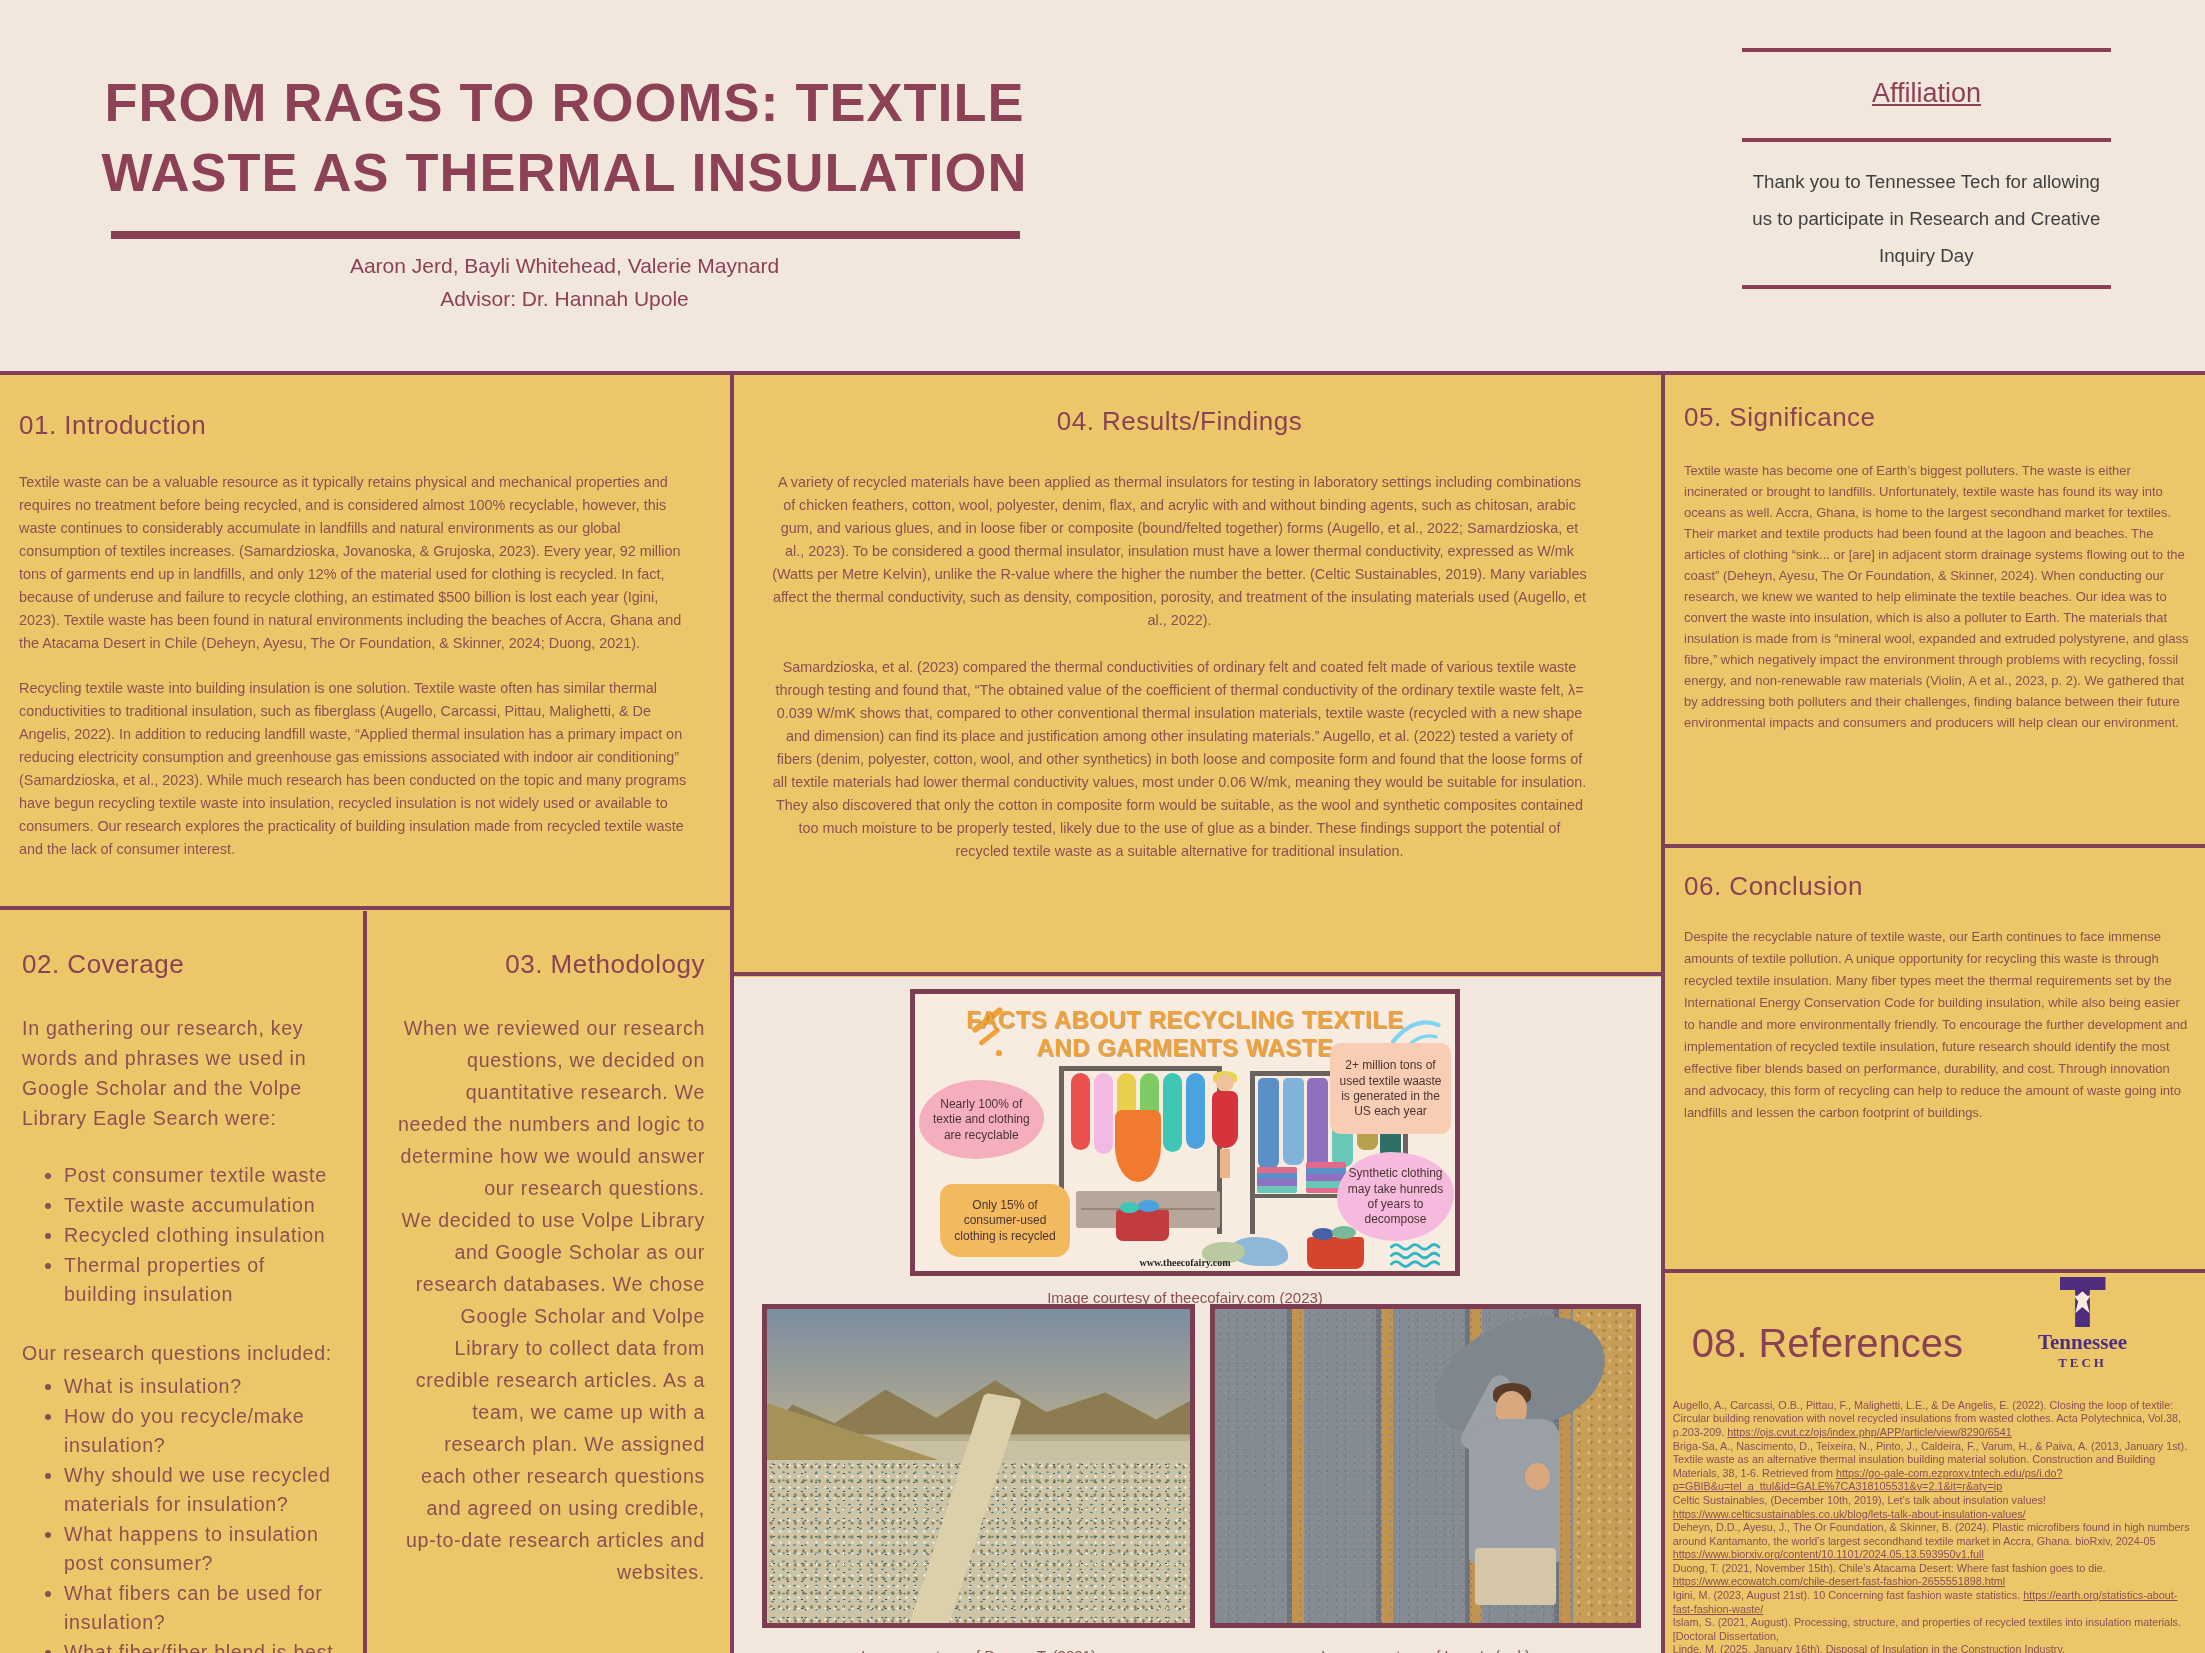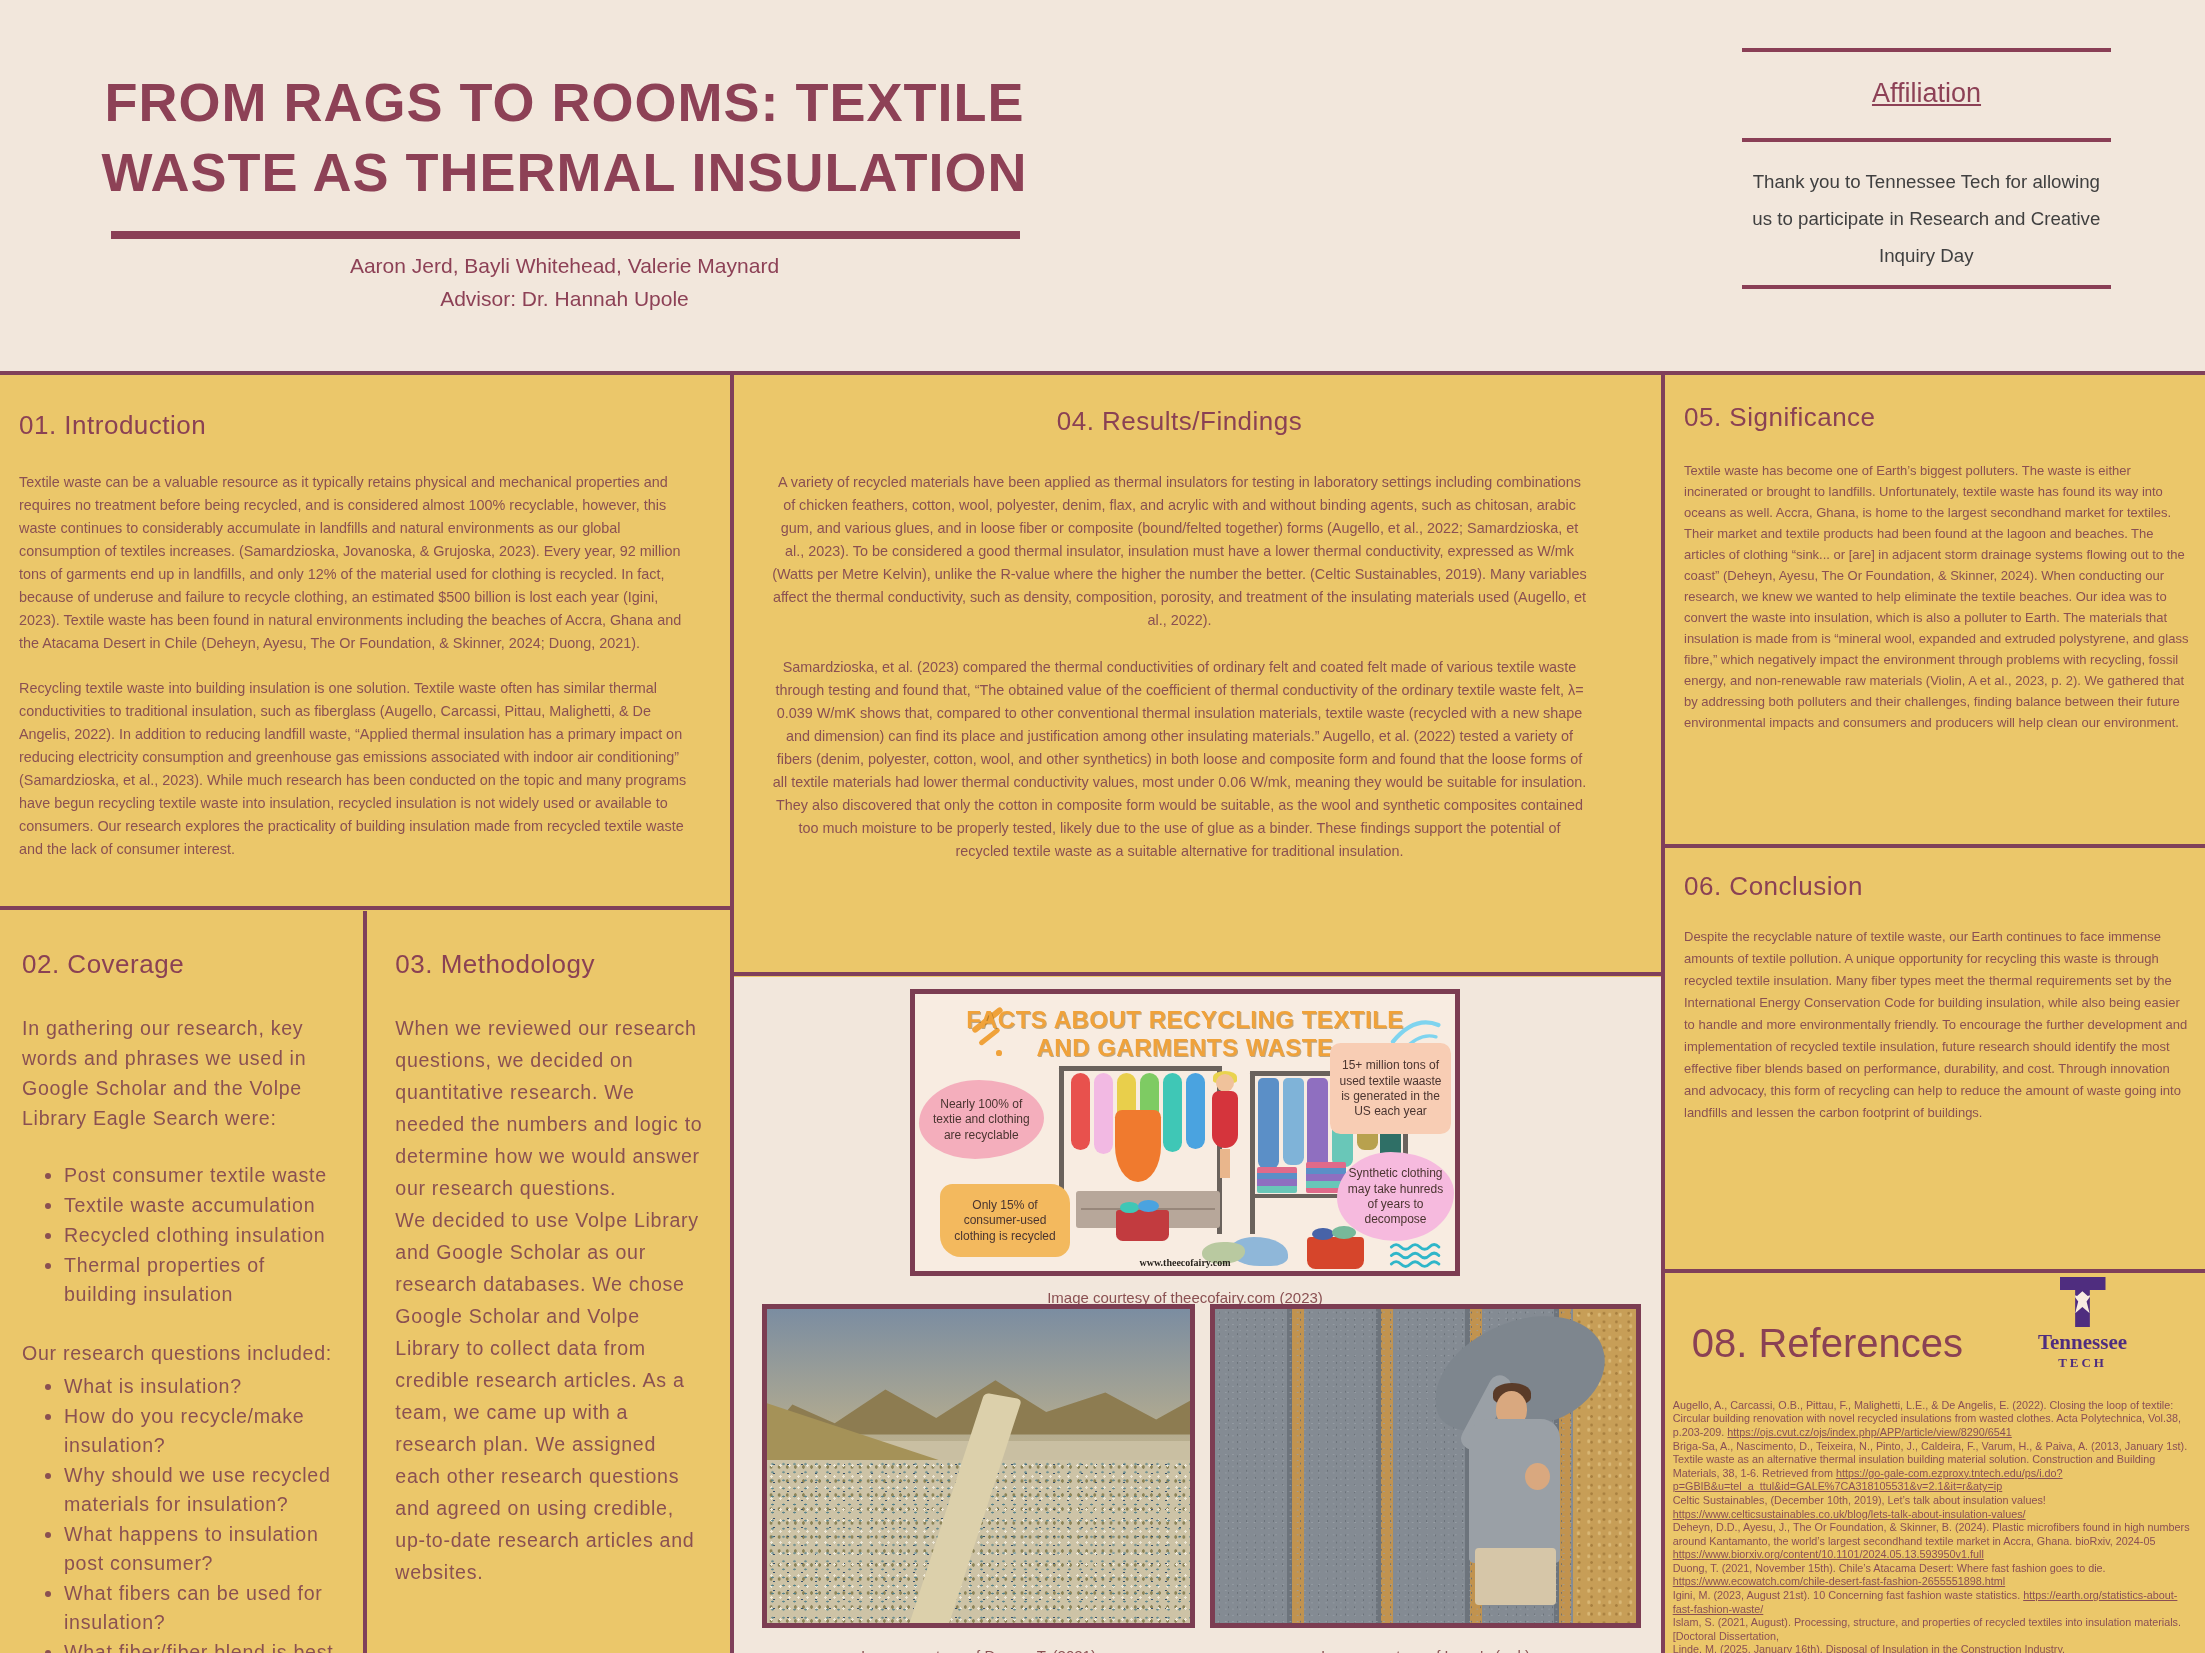--- a/index.html
+++ b/index.html
@@ -32,21 +32,21 @@
   .bodytext{color:#8a5052;}
 
   
   .sec-intro{position:absolute;left:0;top:0;width:100%;height:531px;padding:35px 28px 0 19px;box-sizing:border-box;}
   .sec-intro p{margin:0 0 22px 0;font-size:14.4px;line-height:23px;}
   .sec-intro p:first-of-type{margin-top:30px;}
   .hline-a{position:absolute;left:0;top:531px;width:100%;height:4.3px;background:#80405a;}
   .row-a{position:absolute;left:0;top:536px;width:100%;height:743px;display:flex;}
   .sec-coverage{width:363px;box-sizing:border-box;padding:38px 20px 0 22px;}
   .vline-a{width:4.3px;background:#80405a;}
-  .sec-methodology{flex:1;box-sizing:border-box;padding:38px 25px 0 28px;}
+  .sec-methodology{flex:1;box-sizing:border-box;padding:38px 25px 0 28px;text-align:right;}
   .sec-coverage .lead{margin:33px 0 0 0;font-size:19.6px;line-height:30px;letter-spacing:0.7px;}
   .sec-coverage ul{margin:28px 0 0 0;padding-left:42px;}
   .sec-coverage li{font-size:19.6px;line-height:29px;letter-spacing:0.7px;color:#8a5052;margin-bottom:1px;}
   .sec-coverage .lead2{margin-top:29px;}
   .sec-coverage ul.questions{margin-top:3.8px;}
   .sec-methodology p{margin:32px 0 0 0;font-size:19.6px;line-height:32px;letter-spacing:0.7px;}
   .sec-methodology p + p{margin-top:0;}
 
   
   .sec-results{position:absolute;left:0;top:0;width:100%;height:597px;box-sizing:border-box;padding:31px 72px 0 36px;text-align:center;}
@@ -290,21 +290,21 @@
           <div class="shelf"></div>
           <div class="stack s1"></div>
           <div class="stack s2"></div>
           <div class="stack s3"></div>
         </div>
         <div class="pile"></div>
         <div class="basket-r"></div>
 
         <div class="blob b1">Nearly 100% of textie and clothing are recyclable</div>
         <div class="blob b2">Only 15% of consumer-used clothing is recycled</div>
-        <div class="blob b3">15+ million tons of used textile waaste is generated in the US each year</div>
+        <div class="blob b3">2+ million tons of used textile waaste is generated in the US each year</div>
         <div class="blob b4">Synthetic clothing may take hunreds of years to decompose</div>
 
         <svg style="position:absolute;right:8.6px;bottom:2.9px;" width="57" height="27" viewBox="0 0 120 56">
           <path d="M5 10 q10 -10 20 0 q10 10 20 0 q10 -10 20 0 q10 10 20 0 q10 -10 20 0" stroke="#2fb6c9" stroke-width="6" fill="none" stroke-linecap="round"></path>
           <path d="M5 28 q10 -10 20 0 q10 10 20 0 q10 -10 20 0 q10 10 20 0 q10 -10 20 0" stroke="#2fb6c9" stroke-width="6" fill="none" stroke-linecap="round"></path>
           <path d="M5 46 q10 -10 20 0 q10 10 20 0 q10 -10 20 0 q10 10 20 0 q10 -10 20 0" stroke="#2fb6c9" stroke-width="6" fill="none" stroke-linecap="round"></path>
         </svg>
         <div class="ig-site">www.theecofairy.com</div>
       </div>
       <div class="ig-caption">Image courtesy of theecofairy.com (2023)</div>

